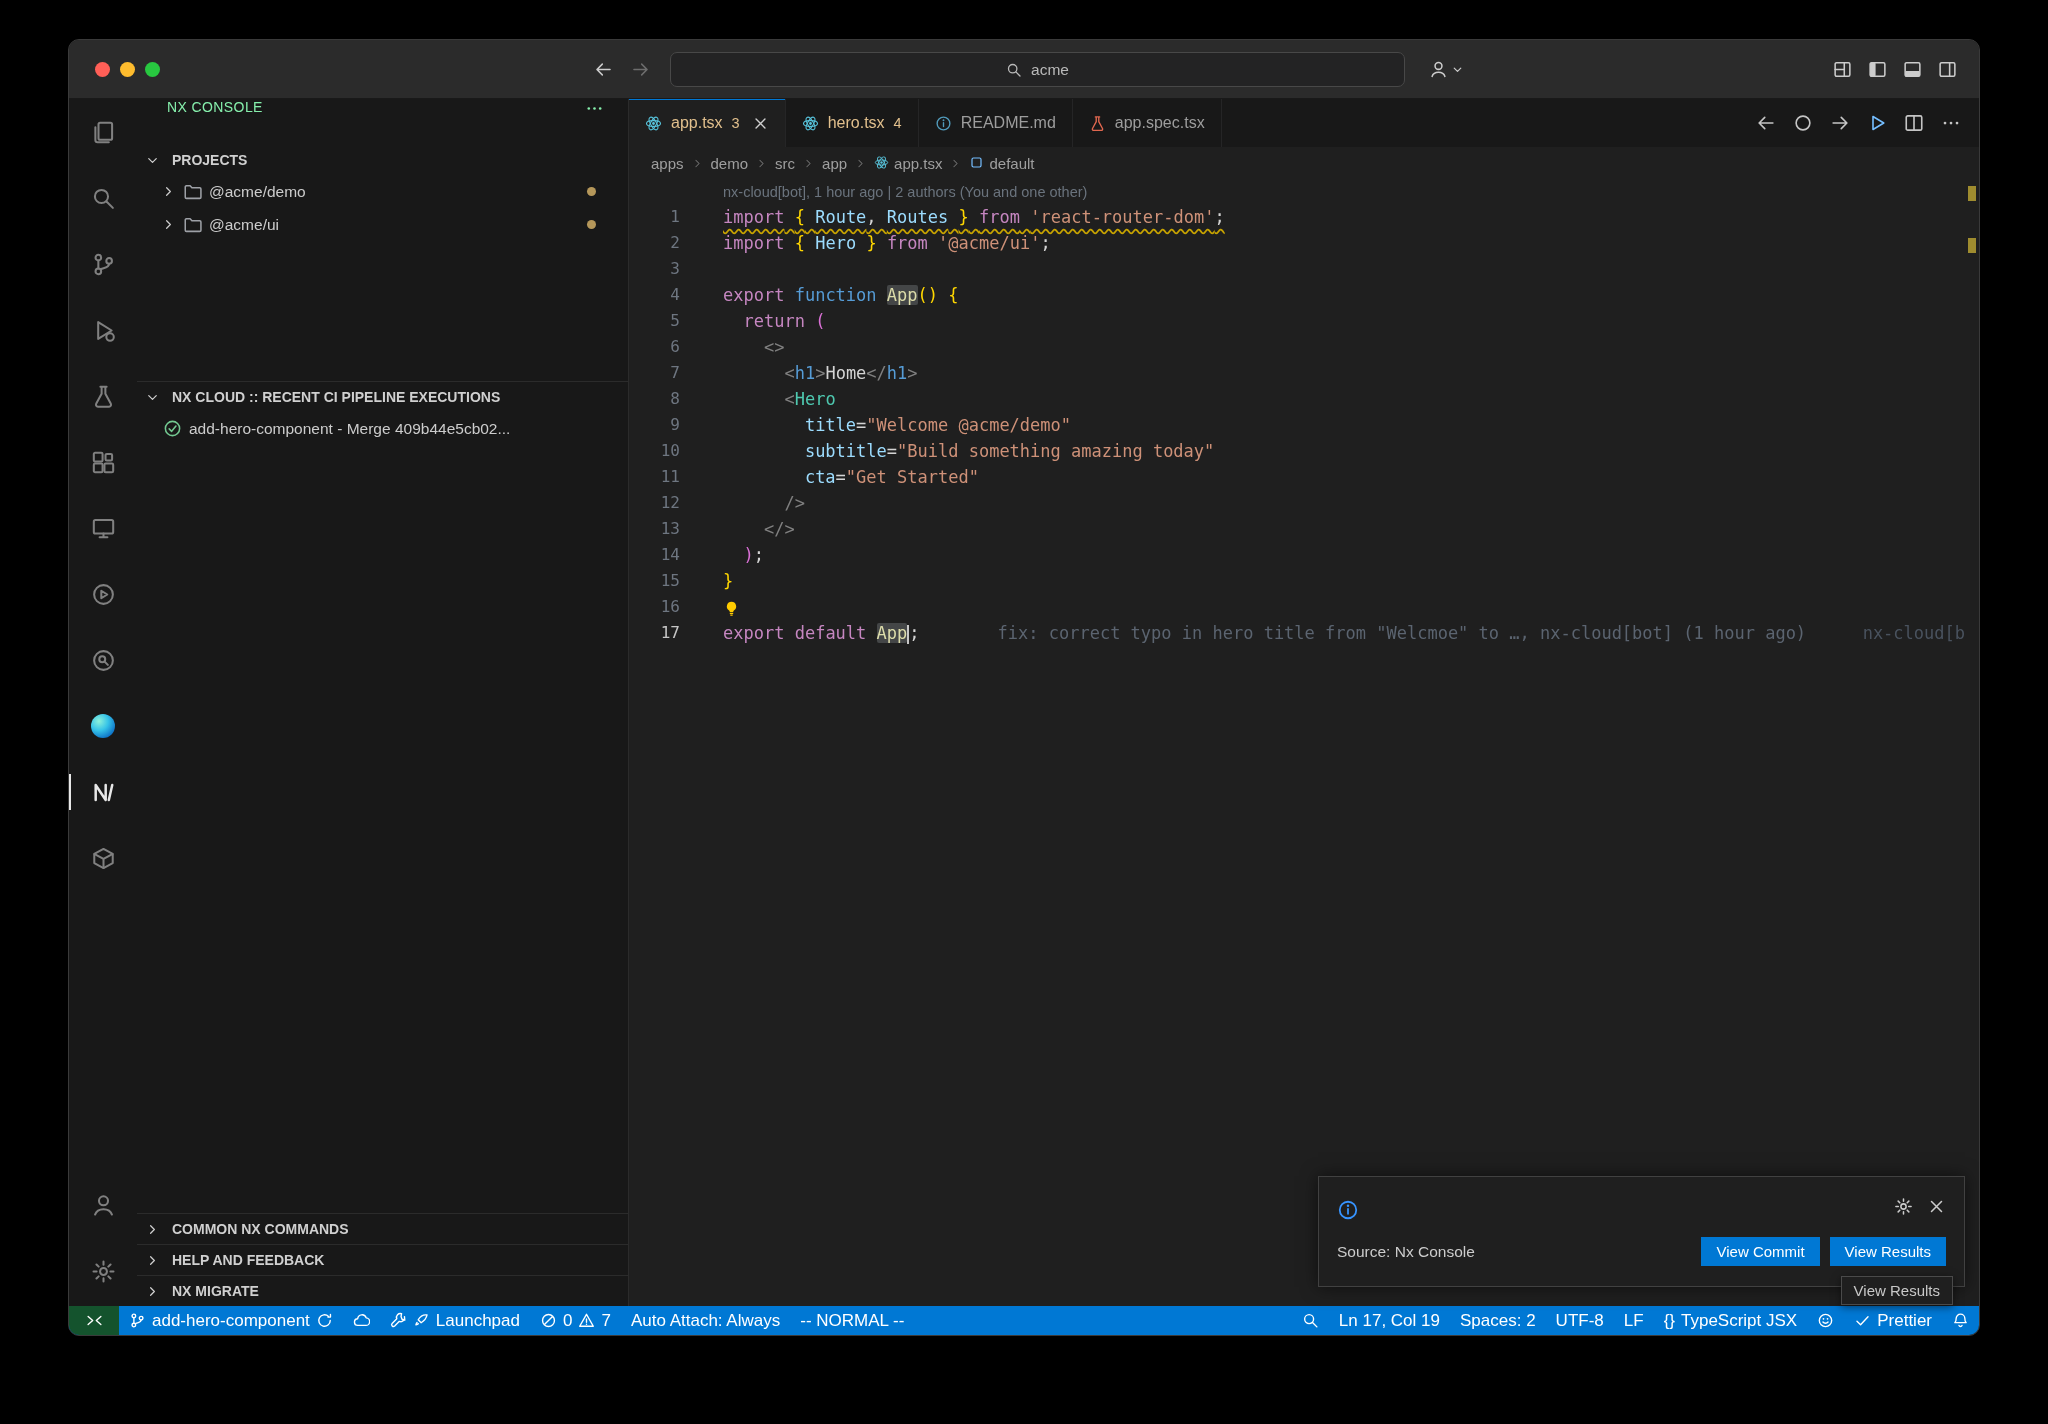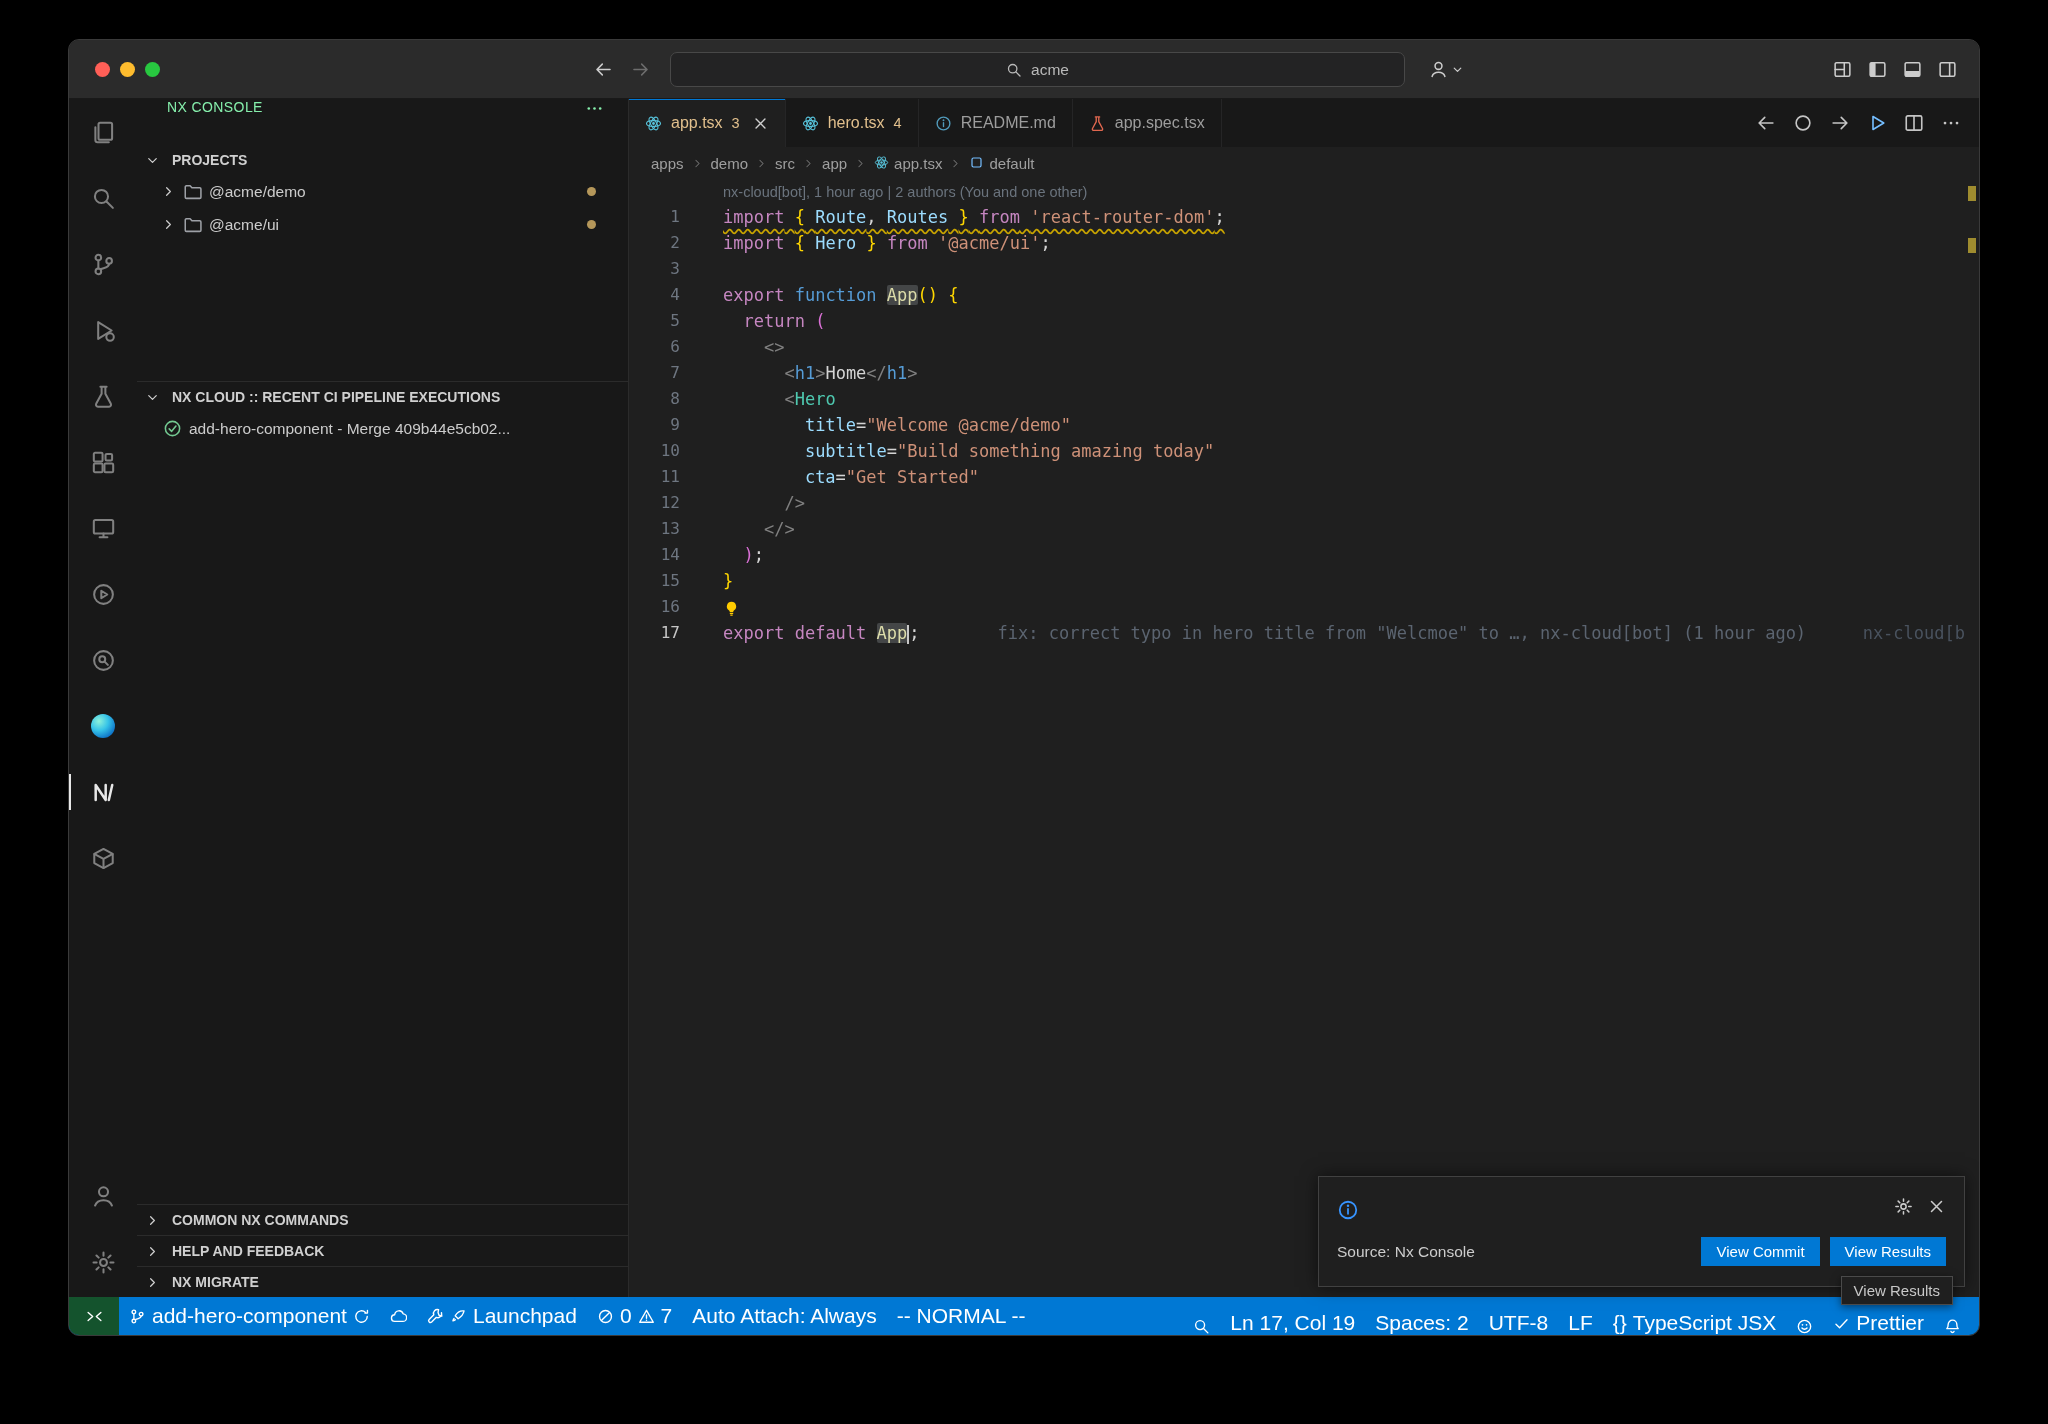--- a/index.html
+++ b/index.html
@@ -86,23 +86,23 @@
   .n-info{width:22px !important;height:22px !important;color:#3794ff;margin-top:2px}
   .n-msg{width:470px;color:#e6e6e6;font-size:17px;line-height:26px}
   .n-icons{margin-left:auto;display:flex;gap:14px;color:#cccccc}
   .n-icons .ticon{cursor:pointer}
   .n-foot{display:flex;align-items:center;margin-top:16px}
   .n-source{color:#cccccc;font-size:15.5px}
   .n-buttons{margin-left:auto;display:flex;gap:10px}
   .n-btn{background:#0078d4;color:#fff;font-size:15px;padding:6px 15px;border:none;cursor:pointer;font-family:"Liberation Sans",sans-serif}
   .tooltip{position:absolute;right:26px;bottom:30px;background:#1f1f1f;border:1px solid #4a4a4a;color:#c8c8c8;font-size:15px;padding:5px 12px;z-index:60;box-shadow:0 2px 8px rgba(0,0,0,.5)}
   
-  .statusbar{height:38px;background:#0078d4;display:flex;align-items:stretch;color:#fff;font-size:21px;flex:0 0 auto}
+  .statusbar{height:29px;background:#0078d4;display:flex;align-items:stretch;color:#fff;font-size:17px;flex:0 0 auto}
   .sb-left{display:flex;align-items:stretch;flex:1;min-width:0;overflow:hidden}
-  .sb-right{display:flex;align-items:flex-end;padding-right:8px}
+  .sb-right{display:flex;align-items:center;}
   .sb-item{display:flex;align-items:center;gap:6px;padding:0 10px;cursor:pointer;white-space:nowrap}
   .statusbar .ticon{width:17px;height:17px}
   .sb-remote{background:#14532d;width:50px;justify-content:center;padding:0}
 </style>
 </head>
 <body>
 
 <div class="window">
 
   <div class="titlebar">

